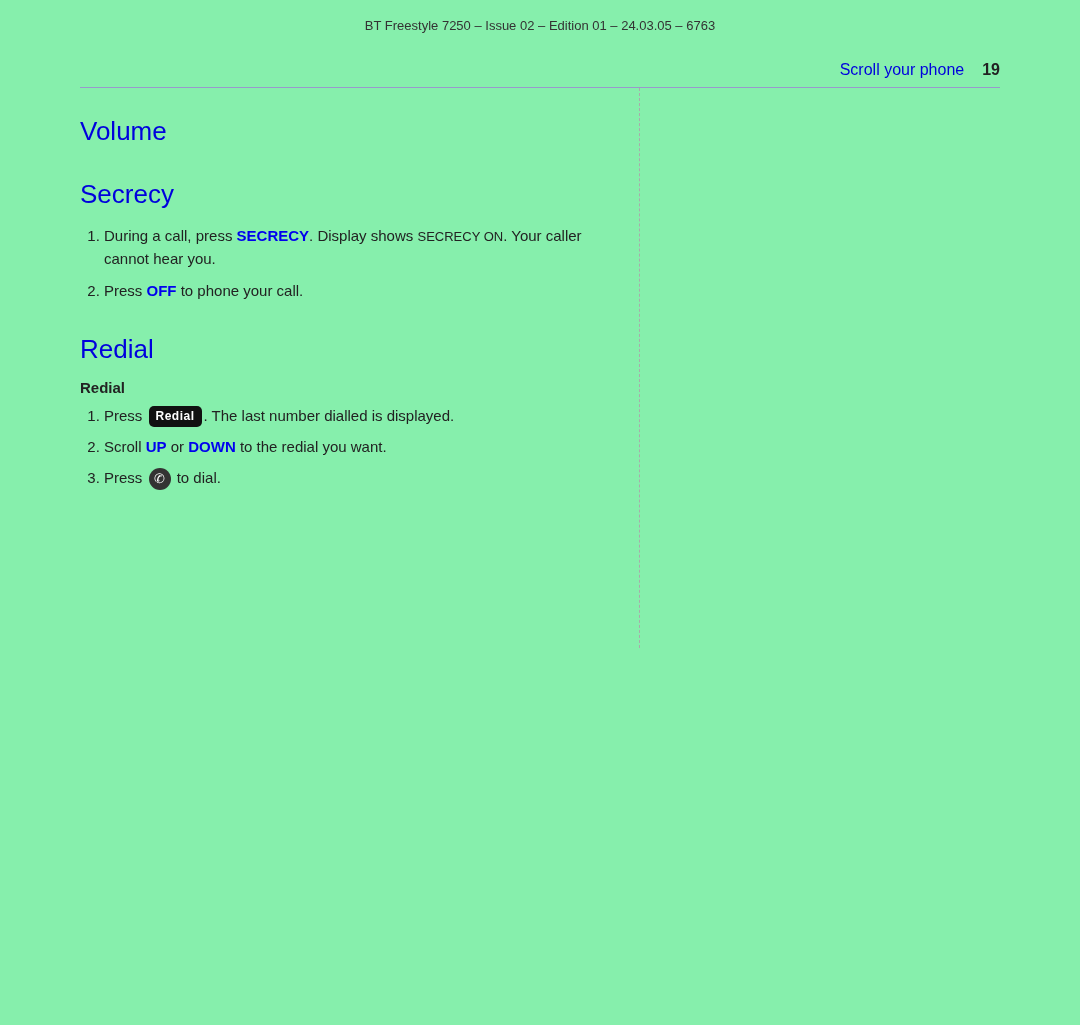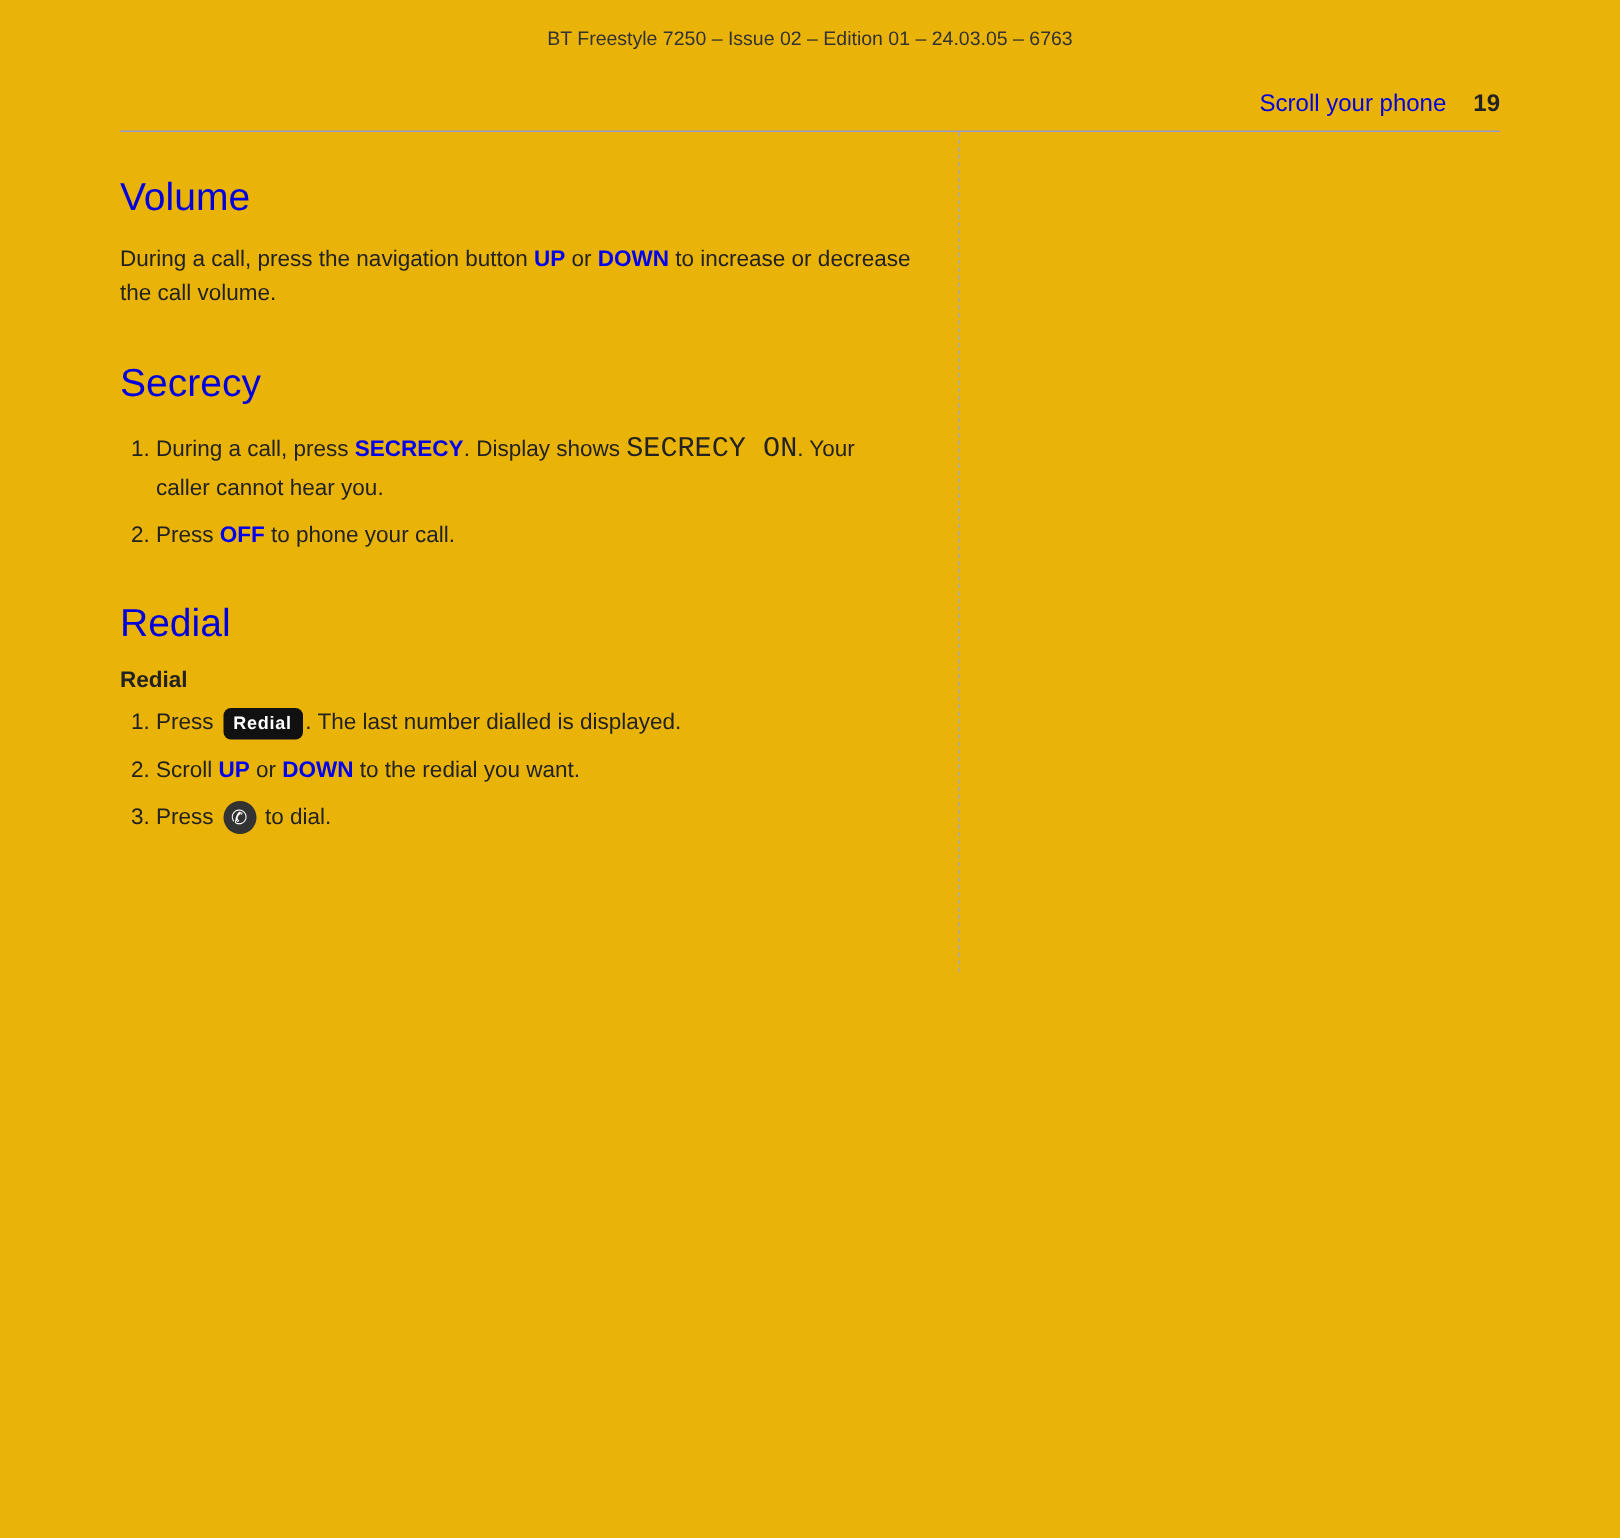--- a/index.html
+++ b/index.html
@@ -9,21 +9,21 @@
       font-family: Arial, Helvetica, sans-serif;
       font-size: 15px;
       color: #222;
       width: 1080px;
       min-height: 1025px;
     }
 
     .page {
       width: 1080px;
       min-height: 1025px;
-      background: #eab308;
+      background: #86efac;
       position: relative;
     }
 
     
     .header {
       text-align: center;
       padding: 18px 0 10px 0;
       font-size: 13px;
       color: #333;
       border-bottom: none;
@@ -109,22 +109,22 @@
     }
 
     .numbered-list li {
       margin-bottom: 8px;
       font-size: 15px;
       color: #222;
       line-height: 1.55;
     }
 
     .monospace {
-      font-family: Liberation Mono, monospace;
-      font-size: 19px;
+      font-family: Liberation Sans, sans-serif;
+      font-size: 13px;
       color: #222;
     }
 
     
     .sub-heading {
       font-weight: bold;
       font-size: 15px;
       color: #222;
       margin-bottom: 8px;
       margin-top: 6px;
@@ -173,23 +173,20 @@
     <span class="nav-page-num">19</span>
   </div>
   <hr class="top-divider">
 
   <div class="content-area">
 
     <div class="left-col">
 
       <div class="section">
         <h2 class="section-title">Volume</h2>
-        <p>
-          <span>During a call, press the navigation button </span><span class="blue-bold">UP</span><span> or </span><span class="blue-bold">DOWN</span><span> to increase or decrease the call volume.</span>
-        </p>
       </div>
 
       <div class="section">
         <h2 class="section-title">Secrecy</h2>
         <ol class="numbered-list">
           <li>
             <span>During a call, press </span><span class="blue-bold">SECRECY</span><span>. Display shows </span><span class="monospace">SECRECY ON</span><span>. Your caller cannot hear you.</span>
           </li>
           <li>
             <span>Press </span><span class="blue-bold">OFF</span><span> to phone your call.</span>

